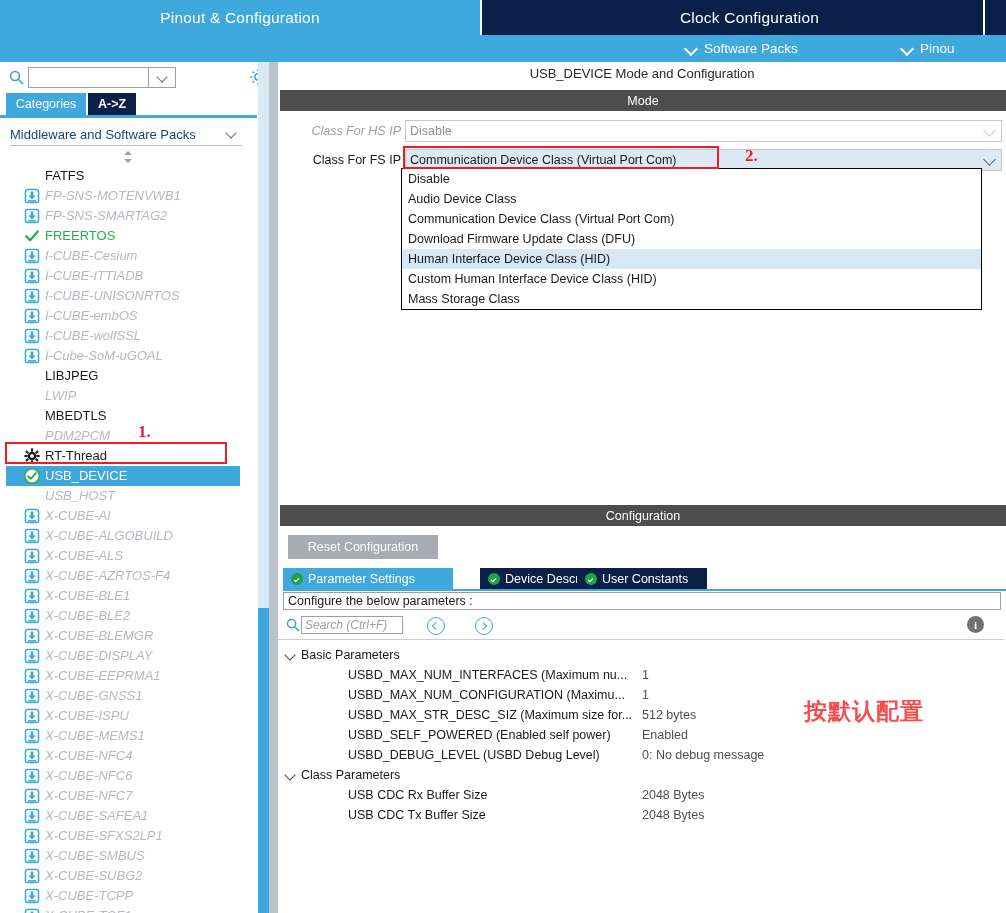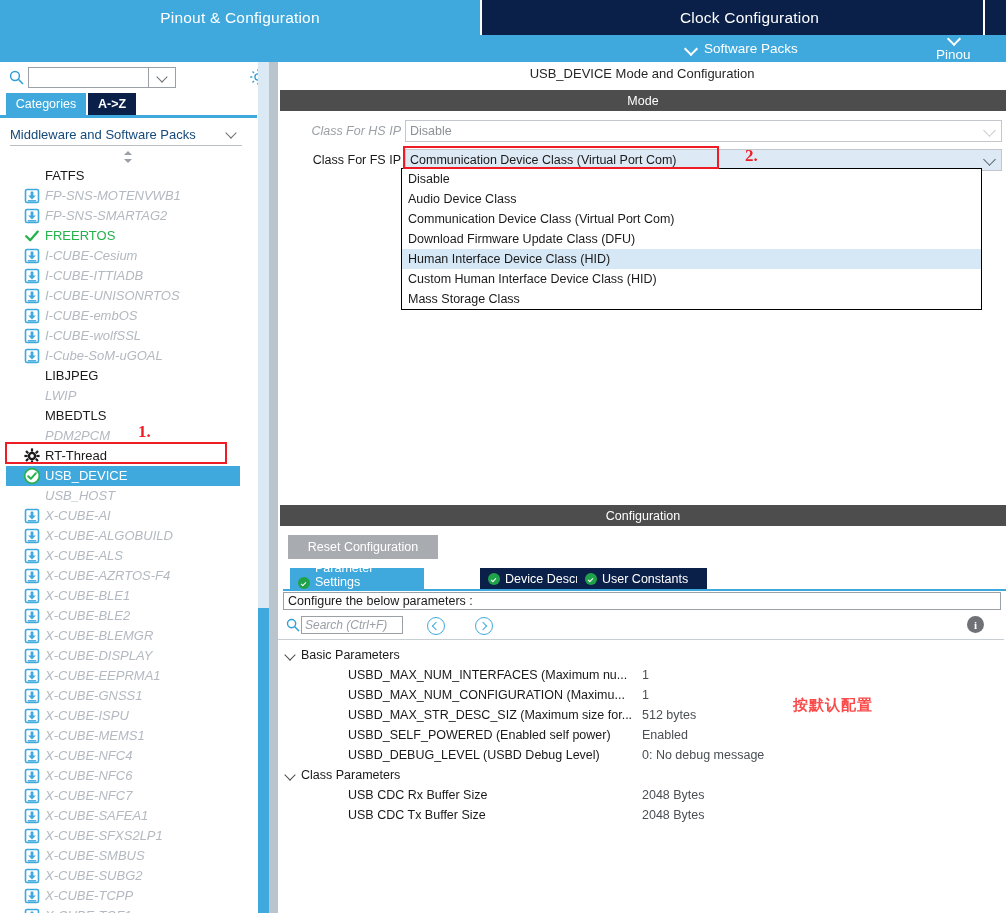--- a/index.html
+++ b/index.html
@@ -91,21 +91,21 @@
      border-right:1.7px solid #5a6068;border-bottom:1.7px solid #5a6068;transform:rotate(45deg);}
   .combo.disabled .arr:before{border-color:#c6cacd;}
 
   .ddlist{position:absolute;background:#ffffff;border:1px solid #000;box-sizing:border-box;}
   .ddopt{height:20px;line-height:20px;padding-left:6px;font-size:12.5px;color:#1a1a1a;white-space:nowrap;}
   .ddopt.hl{background:#d6e7f5;}
 
   .redbox{position:absolute;border:2px solid #ee1c25;box-sizing:border-box;pointer-events:none;}
   .rednum{position:absolute;color:#ee1c25;font-size:17px;font-weight:bold;
      font-family:"Liberation Serif","DejaVu Serif",serif;}
-  .redcn{position:absolute;color:#fb4a4a;font-size:15px;font-weight:bold;letter-spacing:1px;}
+  .redcn{position:absolute;color:#fb4a4a;font-size:23px;font-weight:bold;letter-spacing:1px;margin-left:11px;}
 
   .resetbtn{position:absolute;height:24px;background:#a8abaf;color:#ffffff;border:0;
      font-family:inherit;font-size:12.5px;display:flex;align-items:center;justify-content:center;}
 
   .ctabs{position:absolute;height:21px;}
   .ctab{position:absolute;top:0;height:21px;display:flex;align-items:center;gap:5px;
      padding:0 8px;box-sizing:border-box;font-size:12.5px;}
   .ctab.on{background:#3fa9dd;color:#ffffff;}
   .ctab.off{background:#0b2049;color:#ffffff;}
   .ctab-underline{position:absolute;height:2px;background:#3fa9dd;}
@@ -152,21 +152,21 @@
     </div>
     <div class="tab-sep" style="left:983px;"></div>
     <div class="mtab inactive" style="left:985px;width:21px;"></div>
   </div>
 
   <div class="subbar">
     <div class="subitem" style="left:684px;">
       <span class="chev"></span>
       <span>Software Packs</span>
     </div>
-    <div class="subitem" style="left:936px;flex-direction:column;">
+    <div class="subitem" style="left:900px;">
       <span class="chev"></span>
       <span>Pinou</span>
     </div>
   </div>
 
   <div class="leftpane">
 
     <div class="searchrow">
       <span class="mag">
         <svg width="15" height="15" viewBox="0 0 15 15">
@@ -567,21 +567,21 @@
         <div class="ddopt">Mass Storage Class</div>
       </div>
 
     <div class="darkbar" style="top:443px;">
       <span>Configuration</span>
     </div>
 
     <button class="resetbtn" style="left:10px;top:473px;width:150px;">Reset Configuration</button>
 
     <div class="ctabs" style="left:5px;top:506px;width:718px;" id="ctabs">
-        <div class="ctab on" style="left: 7px; width: 134px; align-items: flex-end;">
+        <div class="ctab on" style="left: 0px; width: 170px;">
           <span class="okdot"></span>
           <span>Parameter Settings</span>
         </div>
         <div class="ctab off" style="left: 149px; width: 143px; margin-left: 48px;">
           <span class="okdot"></span>
           <span>Device Descriptor</span>
         </div>
         <div class="ctab off" style="left: 294px; width: 130px;">
           <span class="okdot"></span>
           <span>User Constants</span>

